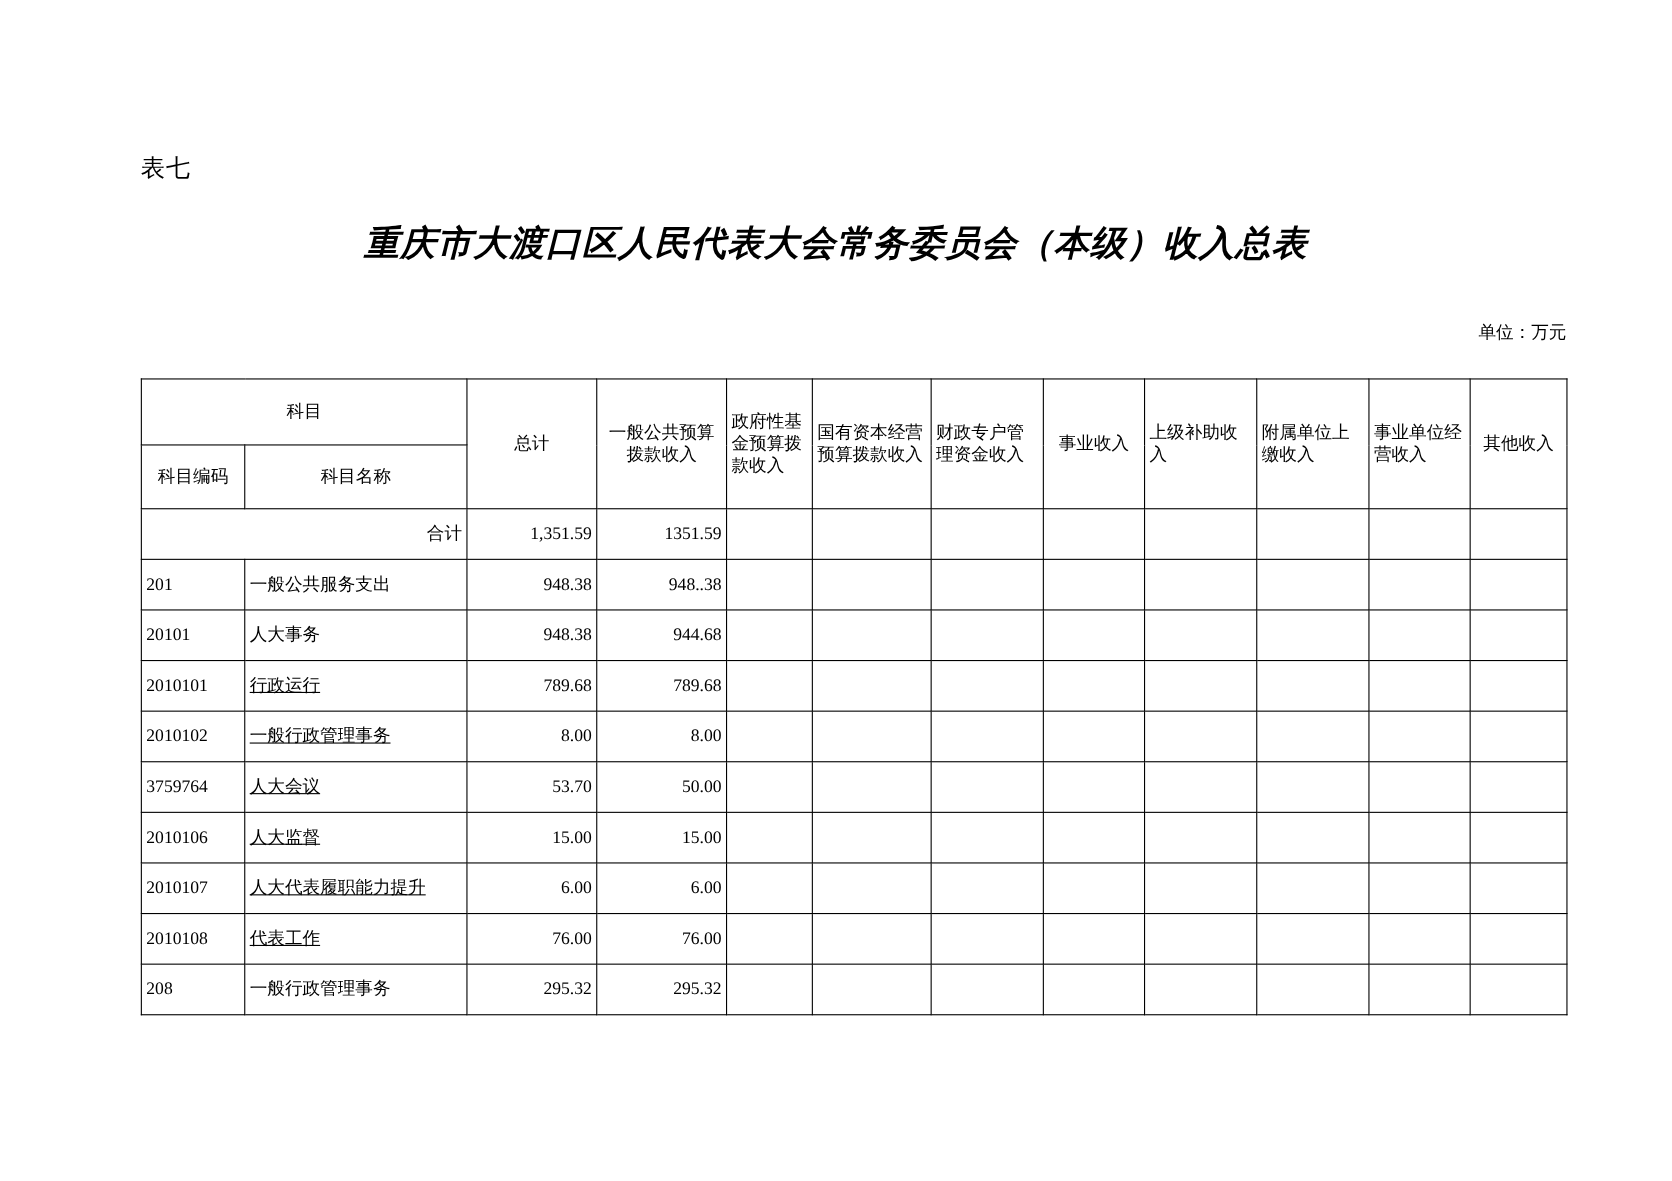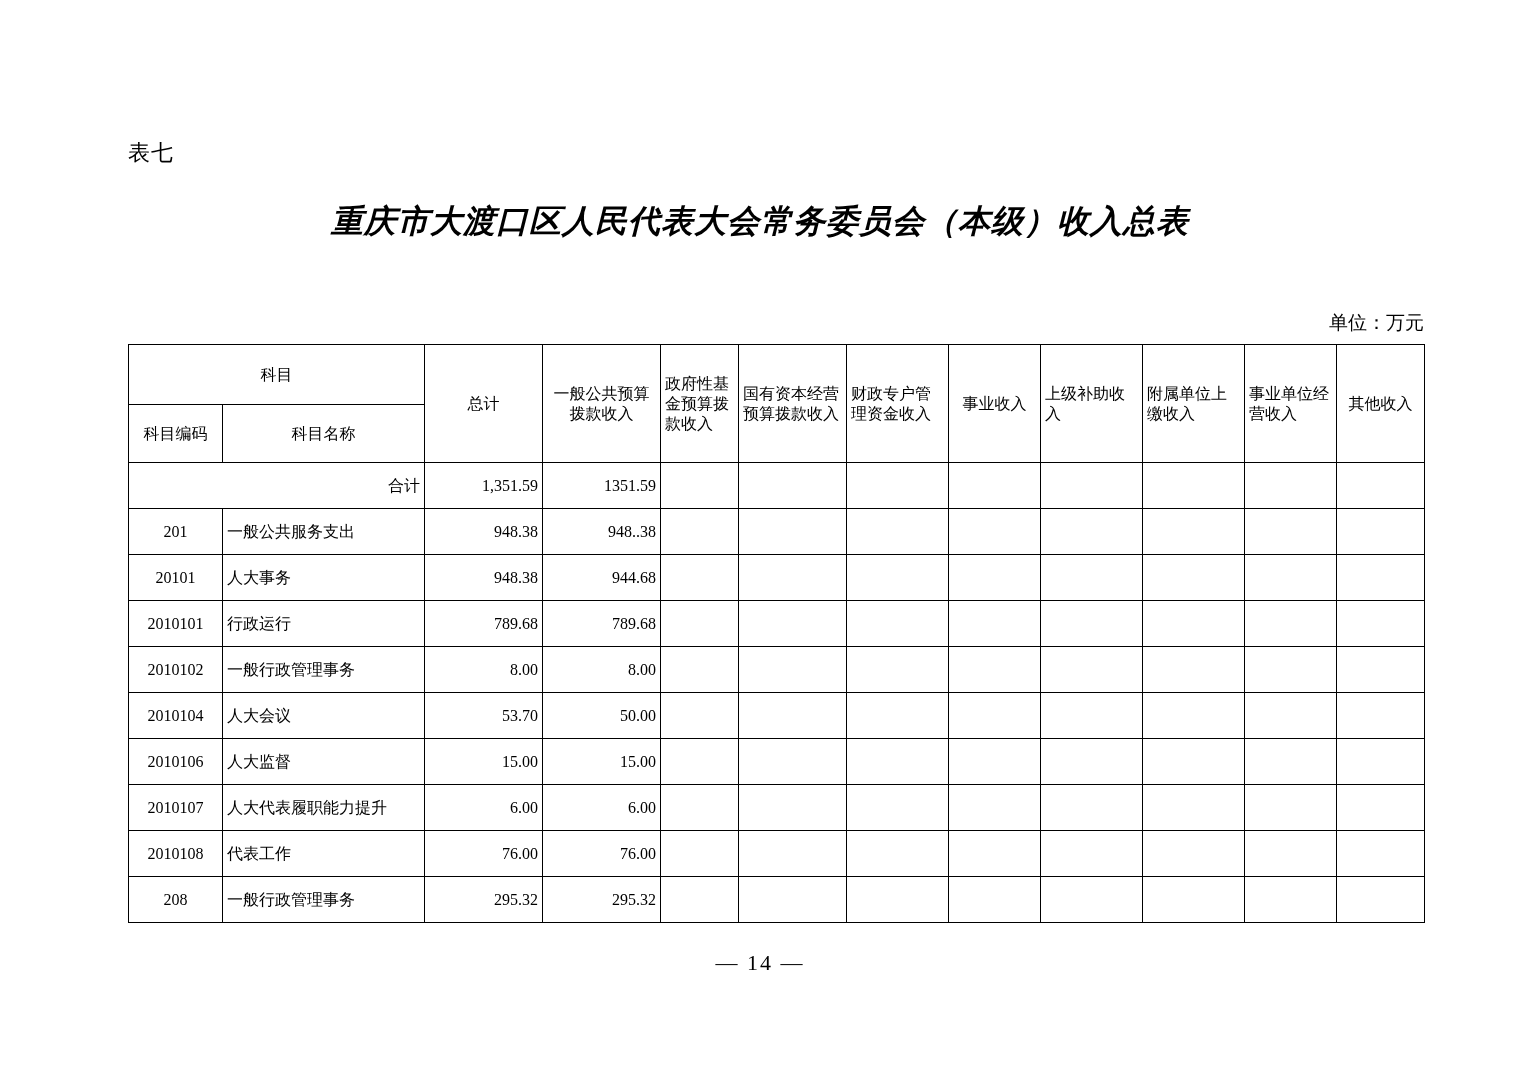--- a/index.html
+++ b/index.html
@@ -34,22 +34,22 @@
     top: 200px;
     text-align: center;
     font-size: 32px;
     font-weight: bold;
     letter-spacing: 1px;
     font-style: italic;
   }
   .unit-note {
     position: absolute;
     right: 96px;
-    top: 310px;
-    font-size: 19px;
+    top: 292px;
+    font-size: 16px;
   }
   .table-wrap {
     position: absolute;
     left: 128px;
     top: 344px;
     width: 1296px;
   }
   table.budget {
     border-collapse: collapse;
     width: 1296px;
@@ -68,41 +68,41 @@
     font-size: 16px;
   }
   .hdr-narrow {
     text-align: left;
     font-size: 15.5px;
   }
   .row-h-head1 { height: 60px; }
   .row-h-head2 { height: 58px; }
   .row-h-body  { height: 46px; }
 
-  td.c-code   { text-align: center; }
+  td.c-code   { }
   td.c-name   { text-align: left; padding-left: 10px; margin-left: 31px; }
   td.c-num    { text-align: right; padding-right: 10px; }
   td.c-blank  { text-align: center; }
 
   .total-row td { font-weight: bold; }
   .total-row td.c-name-center {
     text-align: right;
     font-weight: normal;
   }
   .page-num {
     position: absolute;
     left: 0;
     right: 0;
     top: 950px;
     text-align: center;
     font-size: 22px;
     letter-spacing: 2px;
   }
   .indent-1 { padding-left: 20px; }
-  .indent-2 { padding-left: 30px; }
+  .indent-2 { padding-left: 30px; text-decoration: underline; }
   .code-indent-1 { padding-left: 8px; }
   .code-indent-2 { padding-left: 14px; margin-top: 36px; }
 </style>
 </head>
 <body>
 
 <div class="page">
 
   <div class="label-table-no">表七</div>
 
@@ -214,21 +214,21 @@
           <td class="c-blank"></td>
           <td class="c-blank"></td>
           <td class="c-blank"></td>
           <td class="c-blank"></td>
           <td class="c-blank"></td>
           <td class="c-blank"></td>
           <td class="c-blank"></td>
         </tr>
 
         <tr class="row-h-body">
-          <td class="c-code code-indent-2">2010104</td>
+          <td class="c-code code-indent-2">3759764</td>
           <td class="c-name indent-2">人大会议</td>
           <td class="c-num">53.70</td>
           <td class="c-num">50.00</td>
           <td class="c-blank"></td>
           <td class="c-blank"></td>
           <td class="c-blank"></td>
           <td class="c-blank"></td>
           <td class="c-blank"></td>
           <td class="c-blank"></td>
           <td class="c-blank"></td>
@@ -291,15 +291,14 @@
           <td class="c-blank"></td>
           <td class="c-blank"></td>
           <td class="c-blank"></td>
           <td class="c-blank"></td>
           <td class="c-blank"></td>
         </tr>
       </tbody>
     </table>
   </div>
 
-  <div class="page-num">— 14 —</div>
 
 </div>
 
 </body></html>

